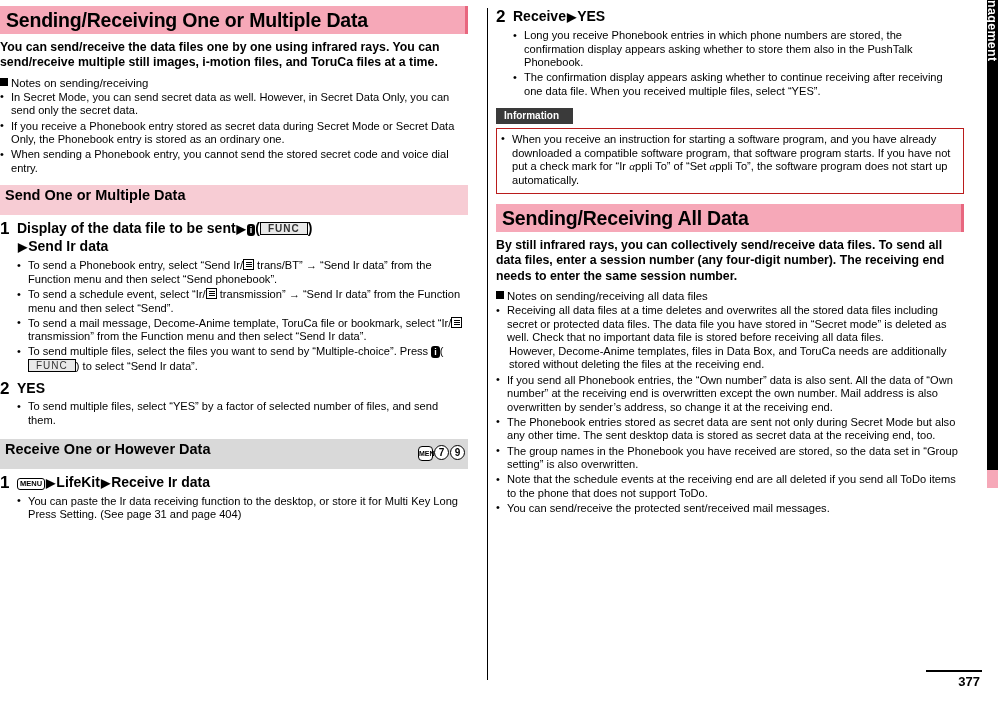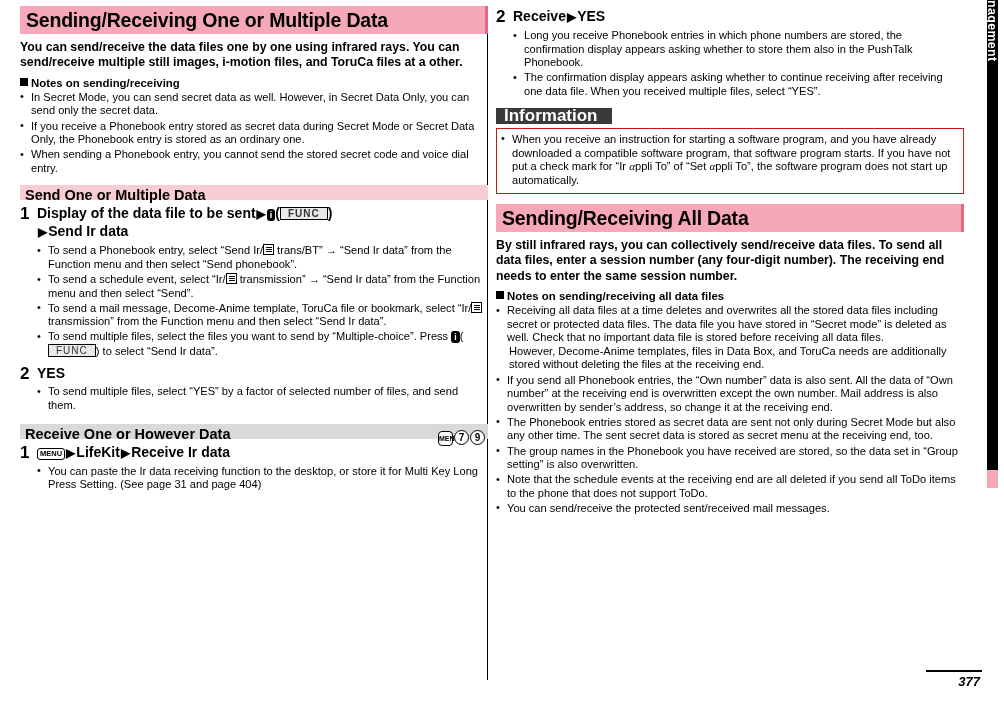--- a/index.html
+++ b/index.html
@@ -12,21 +12,21 @@
     position: relative;
     overflow: hidden;
     font-size: 11.2px;
   }
   .page {
     position: absolute; left:0; top:0; width:1004px; height:701px;
   }
   .col {
     position: absolute; top: 6px; width: 468px;
   }
-  .col-left { left: 20px; }
+  .col-left { left: 0; }
   .col-right { left: 496px; }
   .vdiv {
     position:absolute; left: 487px; top: 8px; width:1px; height: 672px;
     background: #000; 
   }
   
   .title-bar {
     background: #f6a8b8;
     position: relative;
     height: 28px;
@@ -40,55 +40,55 @@
     letter-spacing: -0.2px;
   }
   .title-bar::after {
     content:"";
     position:absolute; right:0; top:0; width: 3px; height:28px;
     background:#e8677f;
   }
   
   .sec-head {
     background: #f7ccd4;
-    height: 15px;
+    height: 30px;
     font-size: 14.5px;
     font-weight: bold;
     line-height: 21px;
     padding-left: 5px;
     margin: 10px 0 4px 0;
     position: relative;
   }
   .sec-head.gray {
     background: #d9d9d9;
   }
   .info-head {
     background: #3a3a3a;
     color: #fff;
-    font-size: 17px;
+    font-size: 10px;
     font-weight: bold;
     display: inline-block;
     padding: 1px 14px 1px 8px;
     line-height: 14px;
   }
   .info-box {
     border: 1px solid #b91c1c;
     padding: 4px 6px 4px 4px;
     margin-top: 4px;
   }
   .info-wrap { margin-top: 8px; }
   .info-wrap .info-head-row { margin-bottom: 0; }
   .lead {
     font-weight: bold;
     font-size: 12.3px;
     line-height: 15.4px;
     margin: 2px 0 6px 0;
   }
   .subhead {
-    font-weight: bold;
+    font-weight: normal;
     font-size: 11.4px;
     margin: 5px 0 2px 0;
   }
   .sq { display:inline-block; width:8px; height:8px; background:#000; margin-right:3px; vertical-align: 1px;}
   ul.bul { list-style: none; margin: 0; padding: 0; }
   ul.bul li {
     position: relative;
     padding-left: 11px;
     line-height: 13.6px;
     margin-bottom: 1.5px;
@@ -203,41 +203,40 @@
     color: #fff;
     font-size: 12.5px;
     font-weight: bold;
     letter-spacing: 0.3px;
   }
   .page-num {
     position: absolute;
     right: 24px; bottom: 12px;
     font-size: 13px;
     font-weight: bold;
-    font-style: italic;
   }
   .pn-rule {
     position:absolute; right: 22px; bottom: 29px; width: 56px; height: 2px; background:#000;
   }
   .alpha { font-family: "Liberation Serif", serif; font-style: italic; }
 </style>
 </head>
 <body>
 
 <div class="page">
 
   <div class="vdiv"></div>
 
   <div class="col col-left">
 
     <div class="title-bar">
       <div class="txt">Sending/Receiving One or Multiple Data</div>
     </div>
 
-    <div class="lead">You can send/receive the data files one by one using infrared rays. You can send/receive multiple still images, i-motion files, and ToruCa files at a other.</div>
+    <div class="lead">You can send/receive the data files one by one using infrared rays. You can send/receive multiple still images, i-motion files, and ToruCa files at a time.</div>
 
     <div class="subhead"><span class="sq"></span><span>Notes on sending/receiving</span></div>
 
     <ul class="bul">
       <li>In Secret Mode, you can send secret data as well. However, in Secret Data Only, you can send only the secret data.</li>
       <li>If you receive a Phonebook entry stored as secret data during Secret Mode or Secret Data Only, the Phonebook entry is stored as an ordinary one.</li>
       <li>When sending a Phonebook entry, you cannot send the stored secret code and voice dial entry.</li>
     </ul>
 
     <div class="sec-head">
@@ -332,21 +331,21 @@
     <div class="lead">By still infrared rays, you can collectively send/receive data files. To send all data files, enter a session number (any four-digit number). The receiving end needs to enter the same session number.</div>
 
     <div class="subhead"><span class="sq"></span><span>Notes on sending/receiving all data files</span></div>
 
     <ul class="bul">
       <li>
         <span>Receiving all data files at a time deletes and overwrites all the stored data files including secret or protected data files. The data file you have stored in “Secret mode” is deleted as well. Check that no important data file is stored before receiving all data files.</span>
         <div style="padding-left:2px;">However, Decome-Anime templates, files in Data Box, and ToruCa needs are additionally stored without deleting the files at the receiving end.</div>
       </li>
       <li>If you send all Phonebook entries, the “Own number” data is also sent. All the data of “Own number” at the receiving end is overwritten except the own number. Mail address is also overwritten by sender’s address, so change it at the receiving end.</li>
-      <li>The Phonebook entries stored as secret data are sent not only during Secret Mode but also any other time. The sent secret data is stored as secret menu at the receiving end, too.</li>
+      <li>The Phonebook entries stored as secret data are sent not only during Secret Mode but also any other time. The sent desktop data is stored as secret data at the receiving end, too.</li>
       <li>The group names in the Phonebook you have received are stored, so the data set in “Group setting” is also overwritten.</li>
       <li>Note that the schedule events at the receiving end are all deleted if you send all ToDo items to the phone that does not support ToDo.</li>
       <li>You can send/receive the protected sent/received mail messages.</li>
     </ul>
 
   </div>
 
   <div class="side-tab">
     <div class="side-bar-black">
       <div class="side-text">Data Management</div>

